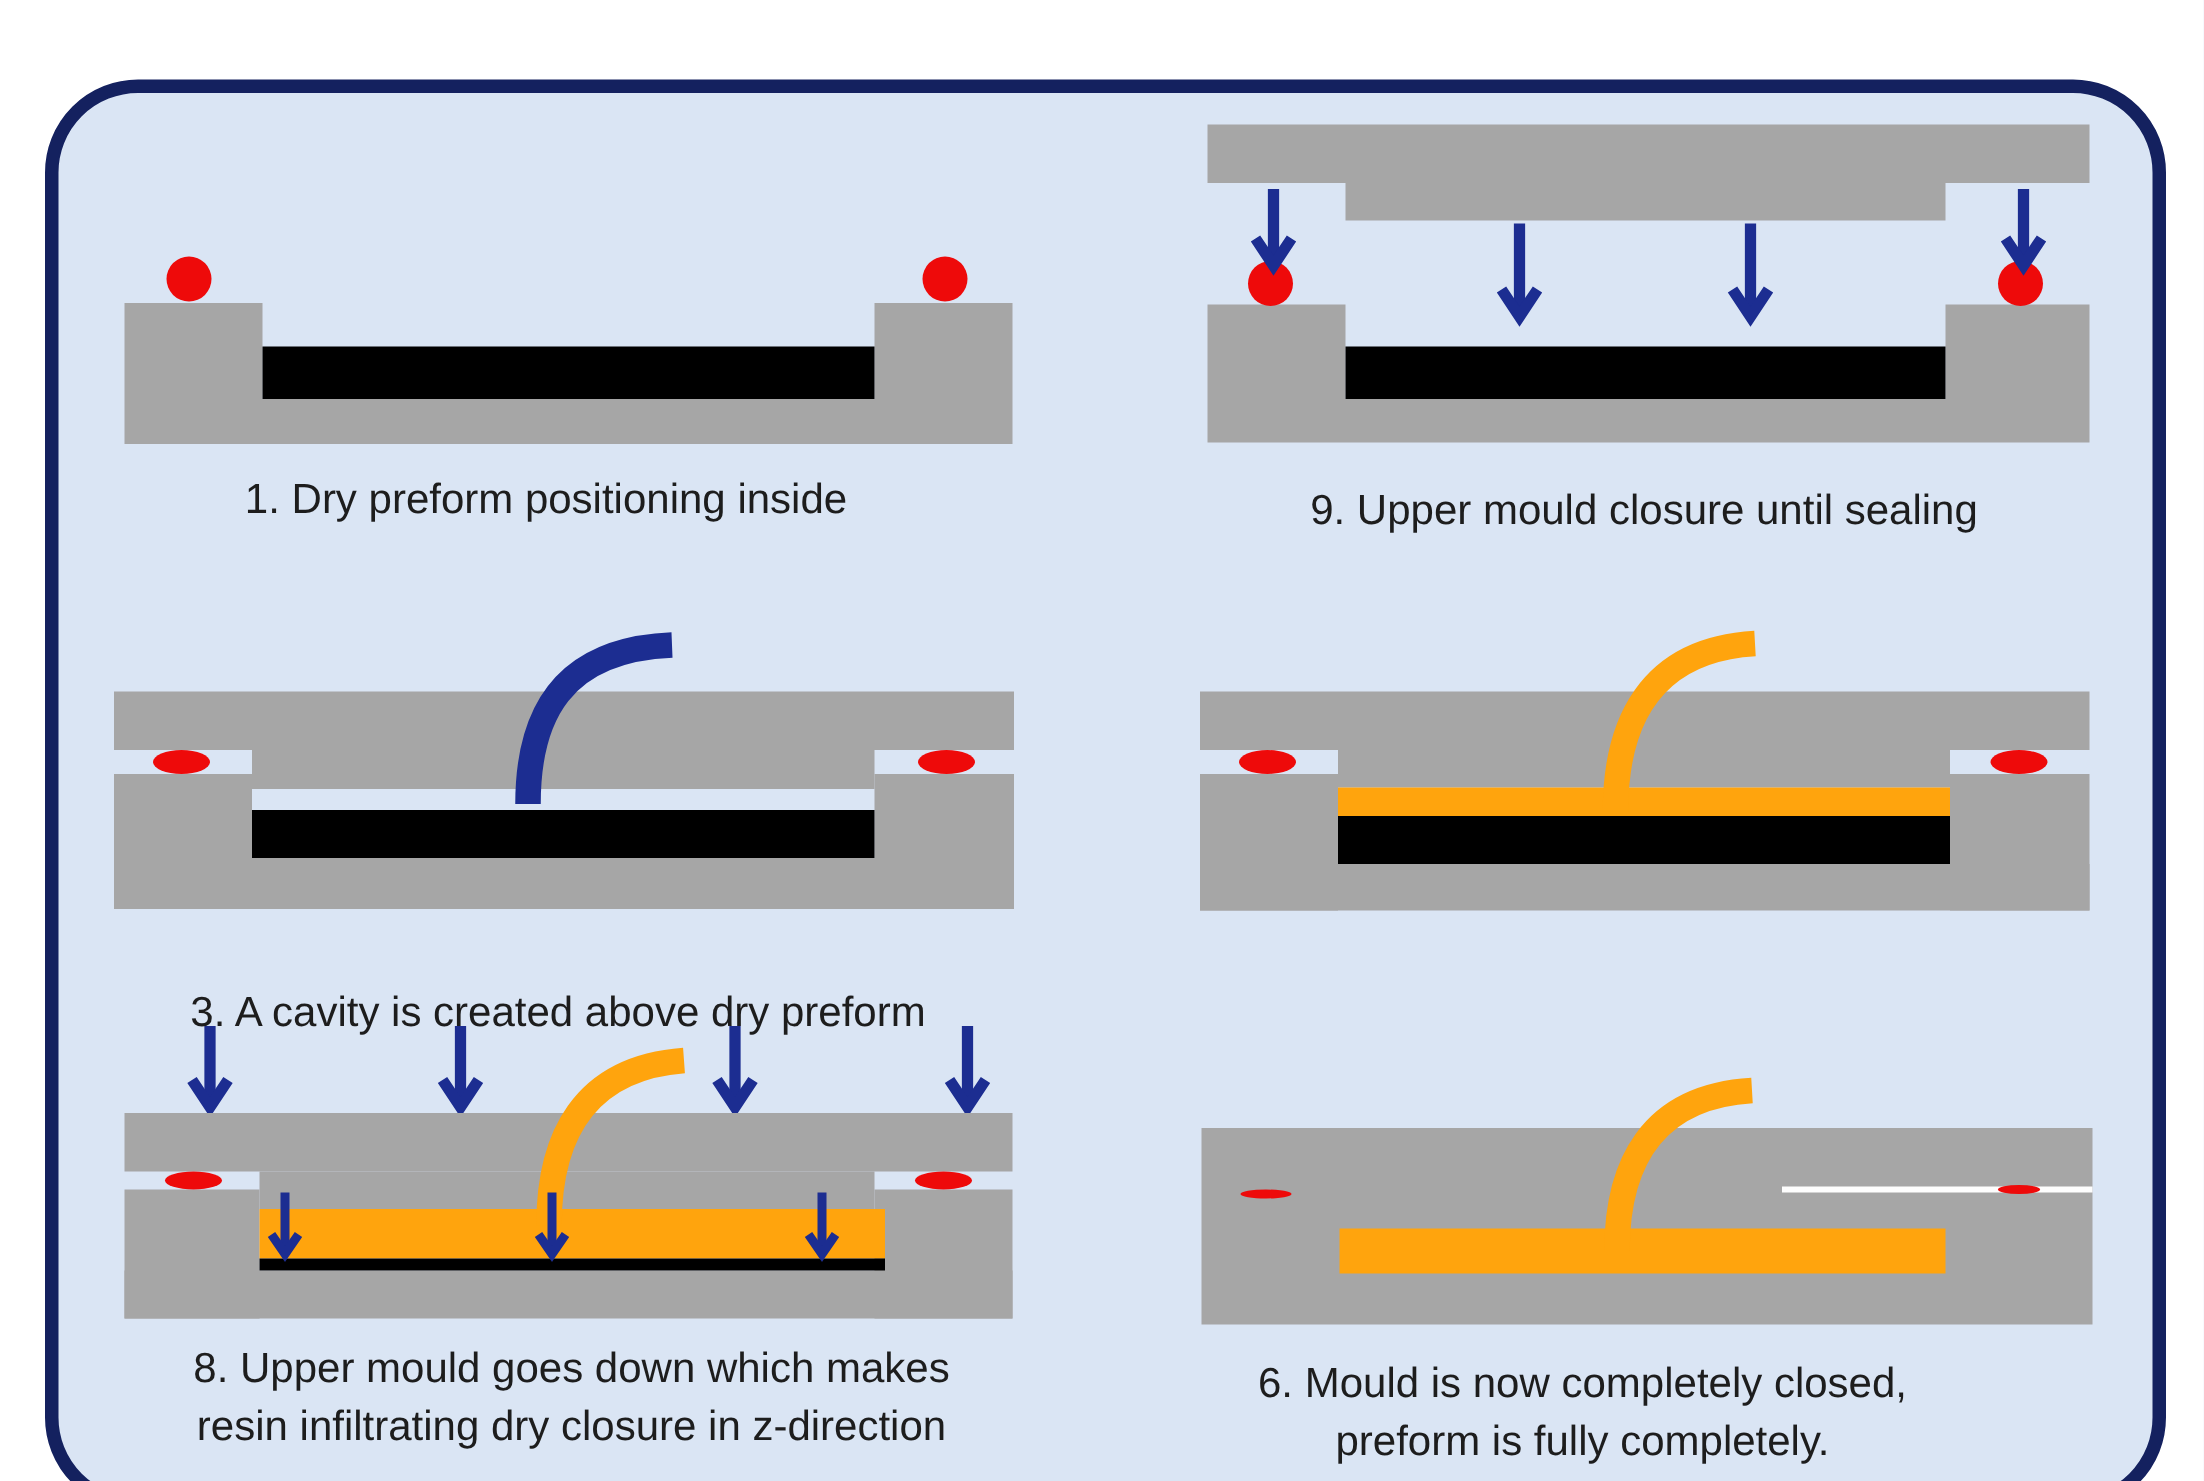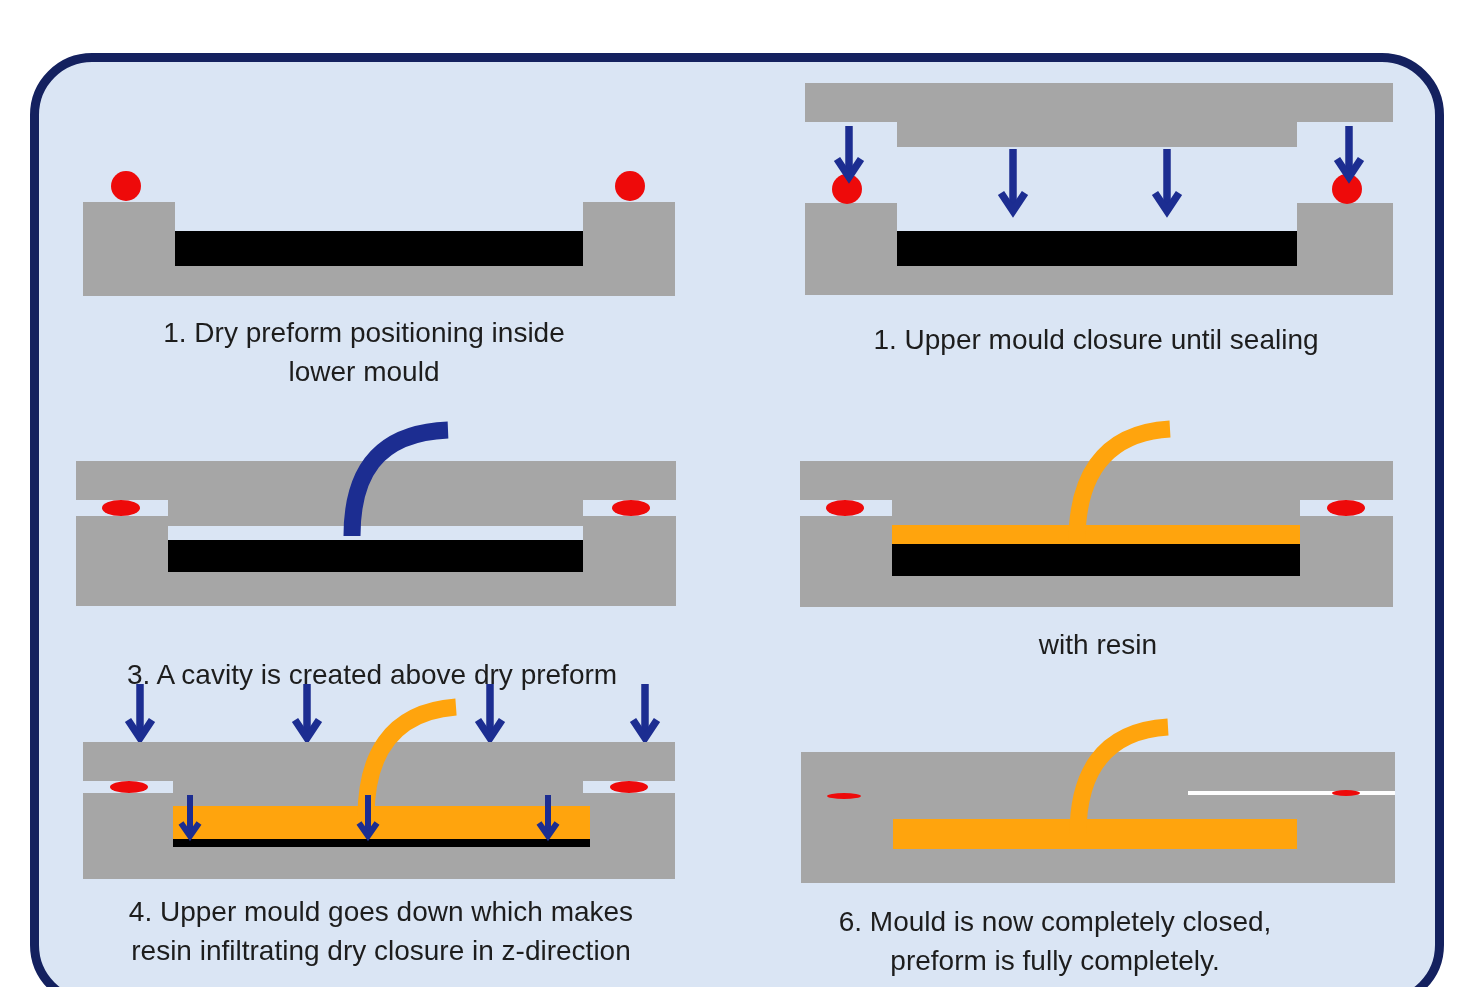--- a/index.html
+++ b/index.html
@@ -127,32 +127,30 @@
       <rect x="1188" y="752" width="207" height="4" fill="#fdfdfd"></rect>
       <ellipse cx="844" cy="757" rx="17" ry="3" fill="#ee0a0a"></ellipse>
       <ellipse cx="1346" cy="754" rx="14" ry="3" fill="#ee0a0a"></ellipse>
       <rect x="893" y="780" width="404" height="30" fill="#ffa40d"></rect>
       <path d="M 1078 795 C 1078 738 1100 692 1168 688" fill="none" stroke-width="17" stroke="#ffa40d"></path>
     </g>
   </svg>
 
   <div class="cap" style="left:44px;top:274px;width:640px">
     <span>1. Dry preform positioning inside</span>
-    <span>lower mould</span>
   </div>
   <div class="cap" style="left:776px;top:281px;width:640px">
-    <span>1. Upper mould closure until sealing</span>
+    <span>9. Upper mould closure until sealing</span>
   </div>
   <div class="cap" style="left:52px;top:616px;width:640px">
     <span>3. A cavity is created above dry preform</span>
   </div>
   <div class="cap" style="left:778px;top:586px;width:640px">
-    <span>with resin</span>
   </div>
   <div class="cap" style="left:61px;top:853px;width:640px">
-    <span>4. Upper mould goes down which makes</span>
+    <span>8. Upper mould goes down which makes</span>
     <span>resin infiltrating dry closure in z-direction</span>
   </div>
   <div class="cap" style="left:735px;top:863px;width:640px">
     <span>6. Mould is now completely closed,</span>
     <span>preform is fully completely.</span>
   </div>
 </div>
 
 </body></html>

